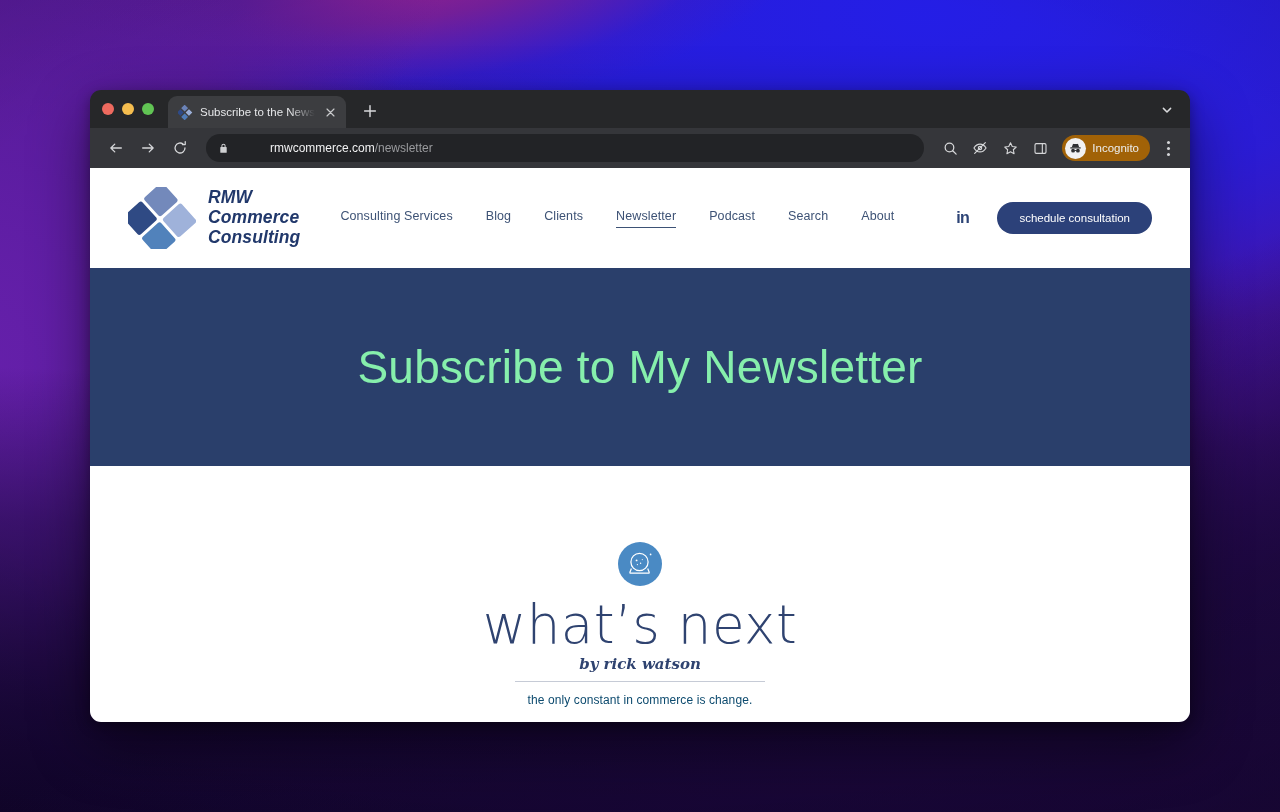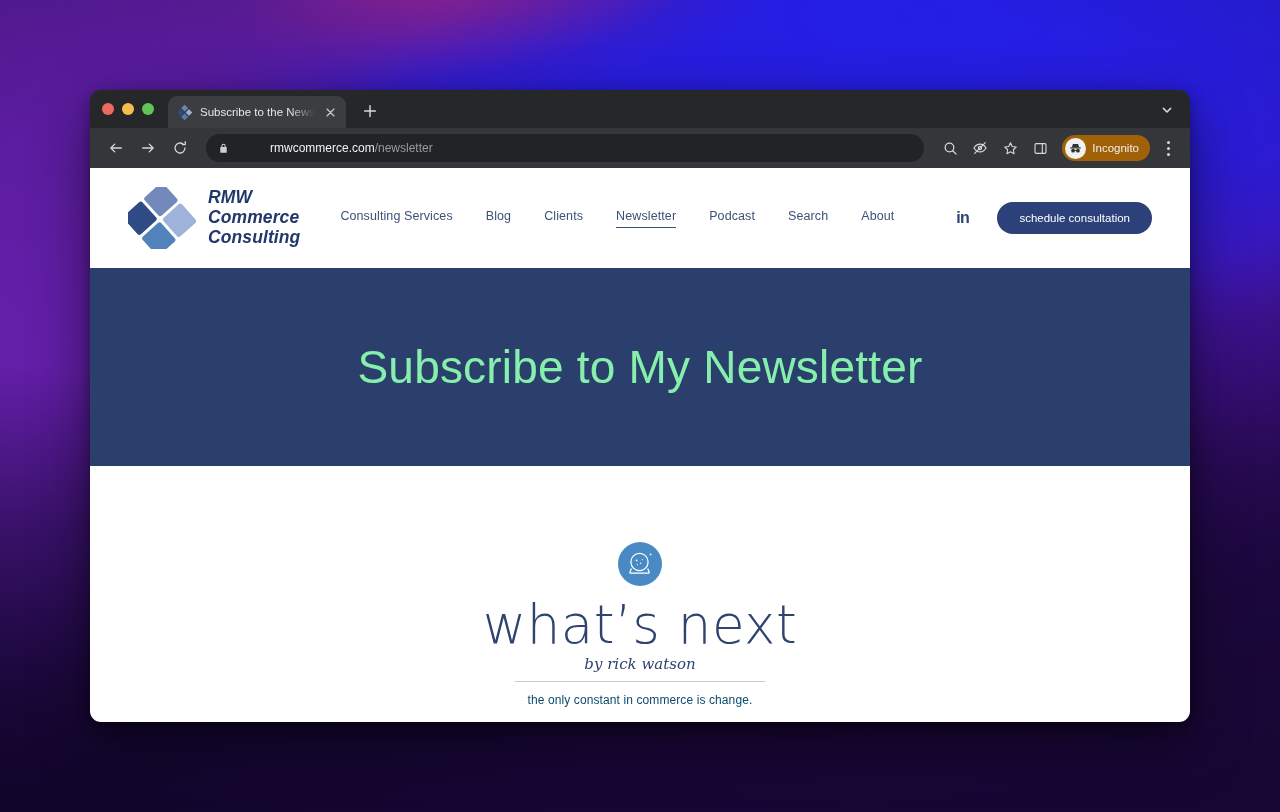--- a/index.html
+++ b/index.html
@@ -300,20 +300,21 @@
     letter-spacing: 0.5px;
     line-height: 1;
     font-family: "DejaVu Sans", sans-serif;
   }
   .nl-byline {
     margin-top: 4px;
     font-size: 15px;
     font-style: italic;
     color: #2f4370;
     font-family: "DejaVu Serif", serif;
+    font-weight: bold;
   }
   .nl-rule {
     width: 250px;
     height: 1px;
     background: #c6cbd6;
     margin-top: 8px;
   }
   .nl-tagline {
     margin-top: 11px;
     font-size: 12px;

